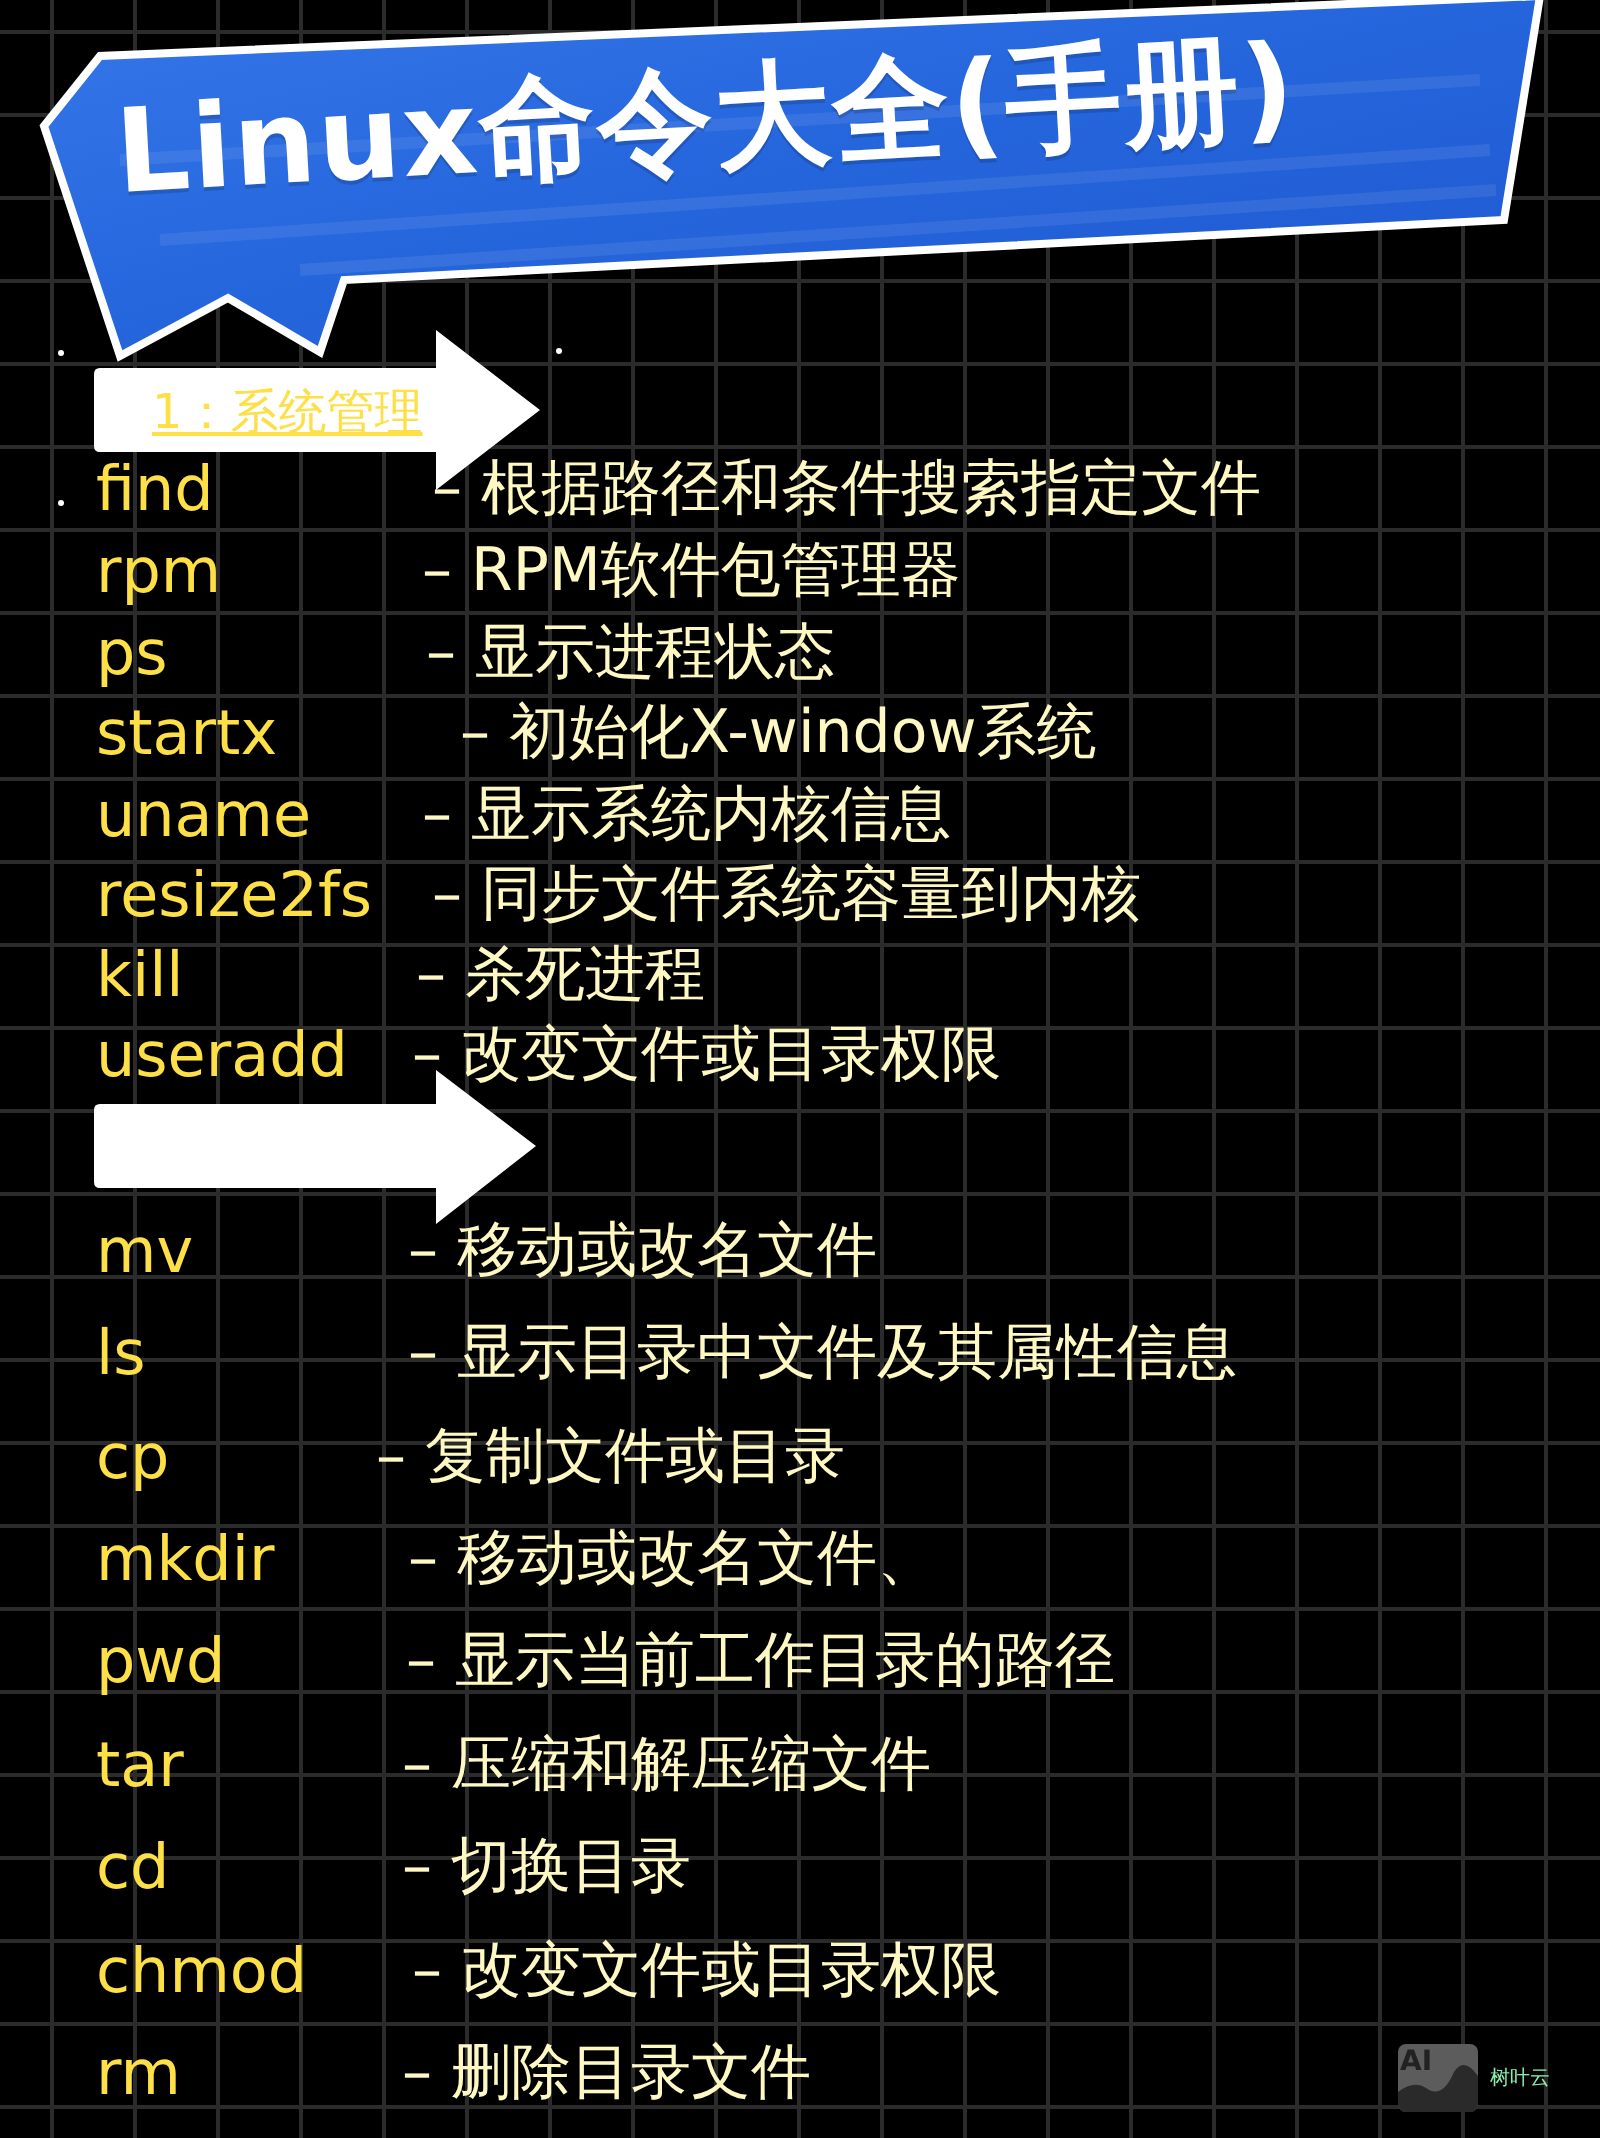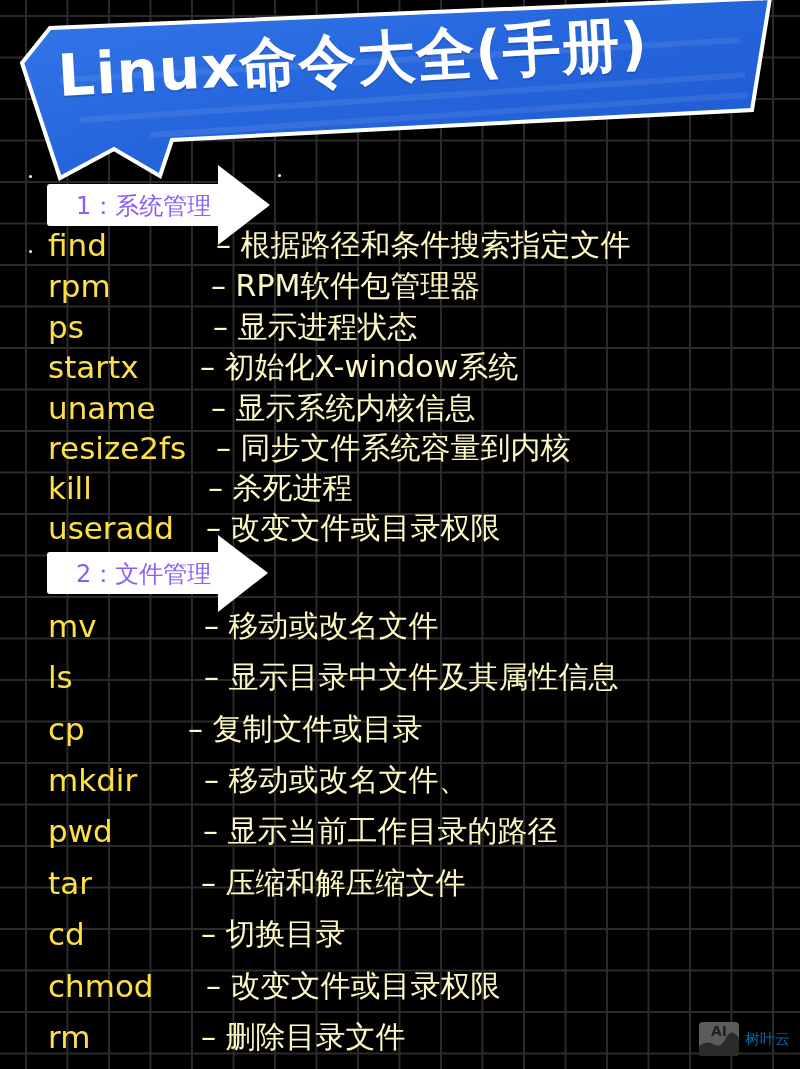--- a/index.html
+++ b/index.html
@@ -22,36 +22,37 @@
       font-family: "DejaVu Sans", sans-serif; font-weight: bold;
       font-size: 58px; letter-spacing: 1px; color: #fff;
       transform: rotate(-3.2deg); transform-origin: left center;
       white-space: nowrap;
       text-shadow: 0 2px 0 rgba(0,0,0,0.15);
     }
     .dot { position: absolute; width: 3px; height: 3px; background: #fff; border-radius: 50%; }
     .arrow { position: absolute; }
     .arrow svg { position: absolute; left: 0; top: 0; }
     .arrow-label {
-      position: absolute; color: #8b5cf6; font-size: 24px; white-space: nowrap;
+      position: absolute; color: #fde047; font-size: 24px; white-space: nowrap;
       font-family: "DejaVu Sans", sans-serif;
+      text-decoration: underline;
     }
     .row { position: absolute; left: 48px; height: 40px; white-space: nowrap; }
     .cmd { position: absolute; left: 0; top: 0; font-size: 31px; line-height: 40px; color: #fde047; }
     .desc { position: absolute; top: 0; font-size: 30px; line-height: 40px; color: #fef9c3; }
     .watermark {
       position: absolute; left: 699px; top: 1022px; height: 34px;
       display: flex; align-items: center; gap: 6px; color: #6e6e6e;
     }
     .wm-icon {
       width: 40px; height: 34px; border-radius: 4px; background: #5c5c5c;
       position: relative; overflow: hidden;
     }
-    .wm-ai { position: absolute; left: 12px; top: 1px; font-size: 14px; font-weight: bold; color: #222; }
-    .wm-text { font-size: 15px; color: #0369a1; }
+    .wm-ai { position: absolute; left: 1px; top: 1px; font-size: 14px; font-weight: bold; color: #222; }
+    .wm-text { font-size: 10px; color: #86efac; }
   </style>
 </head>
 <body>
 
 <div class="banner">
   <svg width="800" height="190" viewBox="0 0 800 190">
     <defs>
       <linearGradient id="bg" x1="0" y1="0" x2="1" y2="1">
         <stop offset="0" stop-color="#3577ea"></stop>
         <stop offset="0.5" stop-color="#2565dc"></stop>
@@ -82,21 +83,21 @@
 <div class="row" style="top:266px">
   <span class="cmd">rpm</span>
   <span class="desc" style="left:163px">– RPM软件包管理器</span>
 </div>
 <div class="row" style="top:307px">
   <span class="cmd">ps</span>
   <span class="desc" style="left:165px">– 显示进程状态</span>
 </div>
 <div class="row" style="top:347px">
   <span class="cmd">startx</span>
-  <span class="desc" style="left:152px">– 初始化X-window系统</span>
+  <span class="desc" style="left:182px">– 初始化X-window系统</span>
 </div>
 <div class="row" style="top:388px">
   <span class="cmd">uname</span>
   <span class="desc" style="left:163px">– 显示系统内核信息</span>
 </div>
 <div class="row" style="top:428px">
   <span class="cmd">resize2fs</span>
   <span class="desc" style="left:168px">– 同步文件系统容量到内核</span>
 </div>
 <div class="row" style="top:468px">
@@ -105,21 +106,20 @@
 </div>
 <div class="row" style="top:508px">
   <span class="cmd">useradd</span>
   <span class="desc" style="left:158px">– 改变文件或目录权限</span>
 </div>
 
 <div class="arrow" style="left:46px;top:532px;width:230px;height:84px">
   <svg width="230" height="84" viewBox="0 0 230 84">
     <path d="M4,20 L172,20 L172,3 L222,41 L172,80 L172,62 L4,62 Q1,62 1,59 L1,23 Q1,20 4,20 Z" fill="#ffffff"></path>
   </svg>
-  <div class="arrow-label" style="left:30px;top:26px">2：文件管理</div>
 </div>
 
 <div class="row" style="top:606px">
   <span class="cmd">mv</span>
   <span class="desc" style="left:156px">– 移动或改名文件</span>
 </div>
 <div class="row" style="top:657px">
   <span class="cmd">ls</span>
   <span class="desc" style="left:156px">– 显示目录中文件及其属性信息</span>
 </div>

